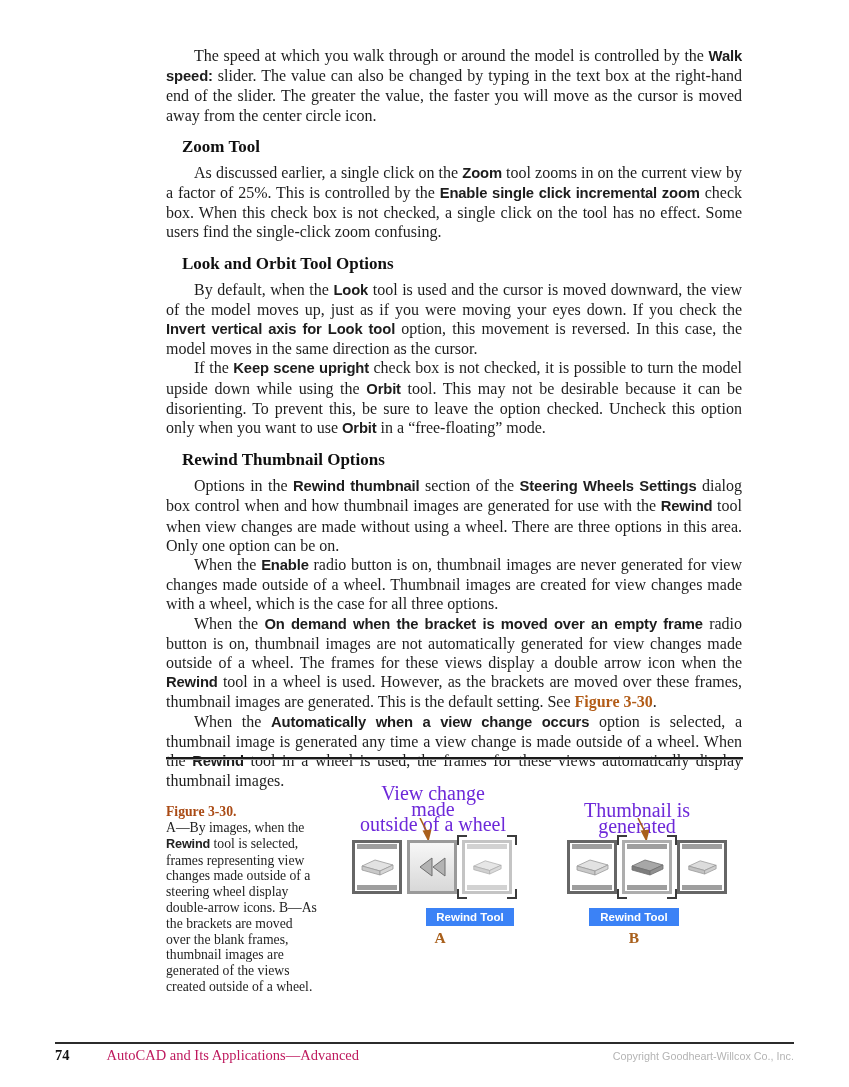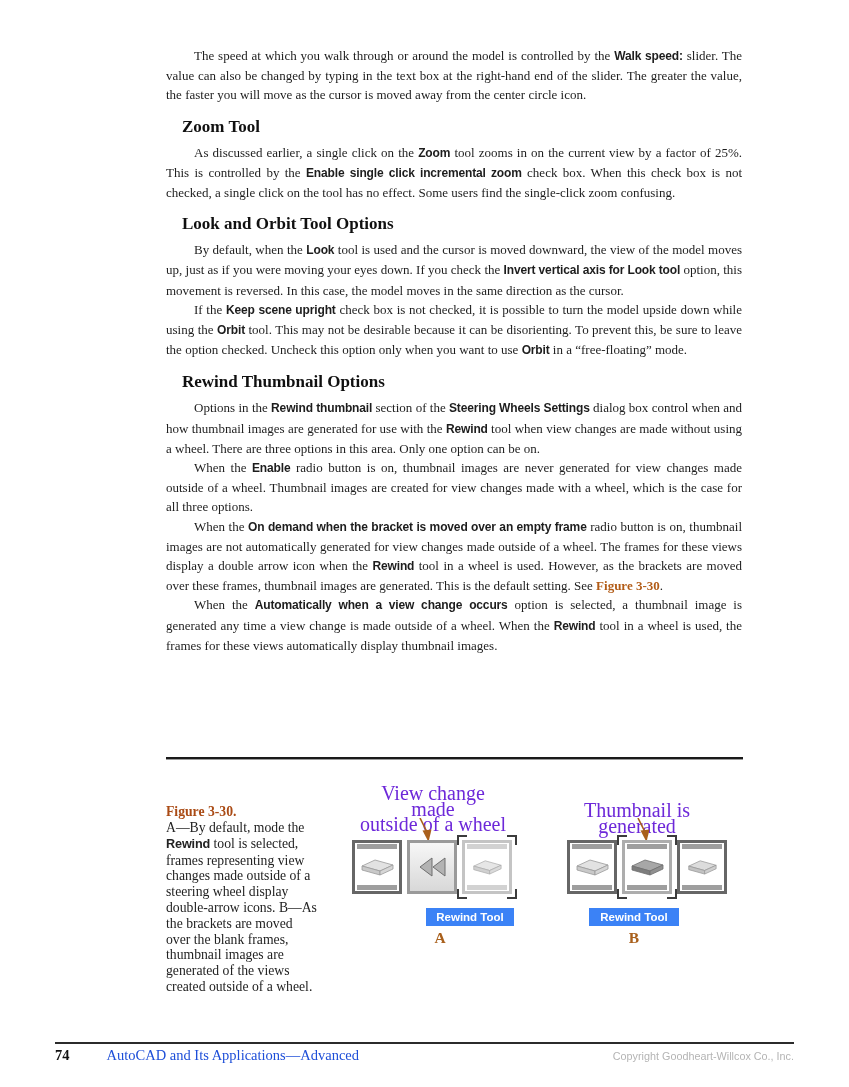--- a/index.html
+++ b/index.html
@@ -2,21 +2,21 @@
 <html><head>
 <meta charset="utf-8">
 <style>
   html,body{margin:0;padding:0;background:#ffffff;}
   body{width:849px;height:1087px;position:relative;overflow:hidden;
        font-family:"Liberation Serif",serif;color:#1c1c1c;}
 
   
   .text-col{position:absolute;left:166px;top:46px;width:576px;}
   p.body{margin:0;text-align:justify;text-indent:28px;
-         font-size:13px;line-height:19.2px;color:#1d1d1d;}
+         font-size:16px;line-height:19.2px;color:#1d1d1d;}
   h2.section{margin:11px 0 5px 16px;font-size:17px;line-height:22px;
              font-weight:bold;color:#101010;font-family:"Liberation Serif",serif;}
   .seg-b{font-family:"Liberation Sans","DejaVu Sans",sans-serif;
          font-weight:700;font-size:0.925em;letter-spacing:-0.15px;}
   .seg-link{color:#b25c17;font-weight:700;}
 
   
   .figure{position:absolute;left:166px;top:757px;width:577px;}
   .fig-rule{height:2px;background:#1a1a1a;border-bottom:1px solid #9a9a9a;}
   .fig-body{display:flex;margin-top:22px;align-items:center;}
@@ -59,21 +59,21 @@
   .sub-label{position:absolute;color:#a9601c;font-weight:700;font-size:15.5px;
              width:24px;text-align:center;}
   .label-a{left:110px;top:147px;}
   .label-b{left:304px;top:147px;}
 
   
   .footer{position:absolute;left:55px;top:1042px;width:739px;text-align:center;}
   .footer-rule{height:2px;background:#2b2b2b;}
   .footer-row{display:flex;align-items:baseline;margin-top:3px;}
   .page-num{font-weight:700;font-size:14.5px;color:#111;}
-  .book-title{margin-left:37px;font-size:14.5px;color:#1d4ed8;}
+  .book-title{margin-left:37px;font-size:14.5px;color:#be185d;}
   .copyright{margin-left:auto;font:10.8px "Liberation Sans","DejaVu Sans",sans-serif;
              color:#b4b4b4;}
 </style>
 </head>
 <body>
 
 <div class="text-col">
   <p class="body"><span>The speed at which you walk through or around the model is controlled by the </span><span class="seg-b">Walk speed:</span><span> slider. The value can also be changed by typing in the text box at the right-hand end of the slider. The greater the value, the faster you will move as the cursor is moved away from the center circle icon.</span></p>
 
   <h2 class="section">Zoom Tool</h2>
@@ -88,21 +88,21 @@
   <p class="body"><span>When the </span><span class="seg-b">Enable</span><span> radio button is on, thumbnail images are never generated for view changes made outside of a wheel. Thumbnail images are created for view changes made with a wheel, which is the case for all three options.</span></p>
   <p class="body"><span>When the </span><span class="seg-b">On demand when the bracket is moved over an empty frame</span><span> radio button is on, thumbnail images are not automatically generated for view changes made outside of a wheel. The frames for these views display a double arrow icon when the </span><span class="seg-b">Rewind</span><span> tool in a wheel is used. However, as the brackets are moved over these frames, thumbnail images are generated. This is the default setting. See </span><span class="seg-link">Figure 3-30</span><span>.</span></p>
   <p class="body"><span>When the </span><span class="seg-b">Automatically when a view change occurs</span><span> option is selected, a thumbnail image is generated any time a view change is made outside of a wheel. When the </span><span class="seg-b">Rewind</span><span> tool in a wheel is used, the frames for these views automatically display thumbnail images.</span></p>
 </div>
 
 <div class="figure">
   <div class="fig-rule"></div>
   <div class="fig-body">
     <div class="fig-caption">
       <span class="fig-title">Figure 3-30.</span><br>
-      <span><span>A—By default, mode the </span><span class="seg-b">Rewind</span><span> tool is selected, frames representing view changes made outside of a steering wheel display double-arrow icons. B—As the brackets are moved over the blank frames, thumbnail images are generated of the views created outside of a wheel.</span></span>
+      <span><span>A—By images, when the </span><span class="seg-b">Rewind</span><span> tool is selected, frames representing view changes made outside of a steering wheel display double-arrow icons. B—As the brackets are moved over the blank frames, thumbnail images are generated of the views created outside of a wheel.</span></span>
     </div>
 
     <div class="fig-graphics">
 
       <div class="ann ann-a">View change made
 outside of a wheel</div>
       <svg class="arrow arrow-a" width="22" height="26" viewBox="0 0 22 26">
         <line x1="4" y1="0" x2="11" y2="14" stroke="#a9601c" stroke-width="1.6"></line>
         <polygon points="6.5,12.5 15.5,11.5 12.5,24" fill="#a9601c"></polygon>
       </svg>

